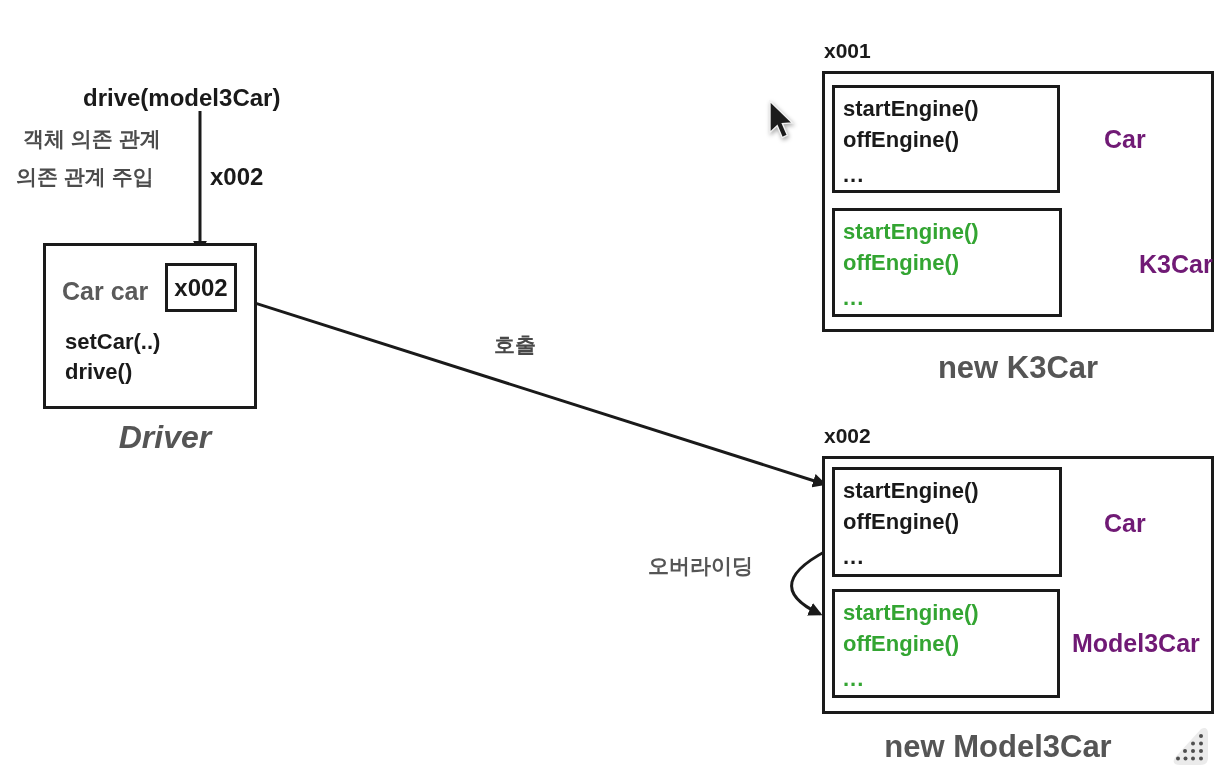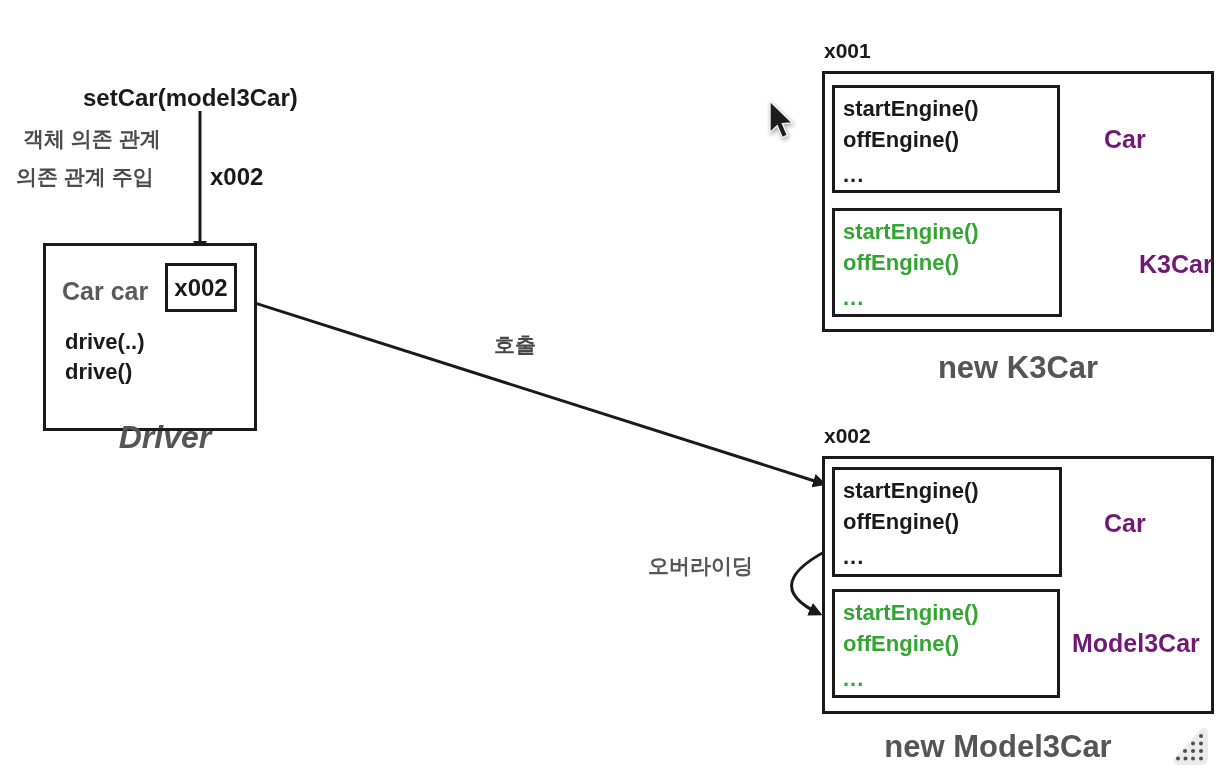--- a/index.html
+++ b/index.html
@@ -36,32 +36,32 @@
     <defs>
       <marker id="ah" viewBox="0 0 10 10" refX="8" refY="5" markerWidth="4.6" markerHeight="4.6" orient="auto-start-reverse">
         <path d="M0,0 L10,5 L0,10 z" fill="#1a1a1a"></path>
       </marker>
     </defs>
     <path class="arrow" d="M200,111 L200,252" marker-end="url(#ah)"></path>
     <path class="arrow" d="M236,297 L824,484" marker-end="url(#ah)"></path>
     <path class="arrow" d="M836,546 Q756,584 820,614" marker-end="url(#ah)"></path>
   </svg>
 
-  <div class="abs call-title" style="left:83px;top:84px;">setCar(model3Car)</div>
+  <div class="abs call-title" style="left:83px;top:84px;">drive(model3Car)</div>
   <div class="abs note" style="left:23px;top:125px;">객체 의존 관계</div>
   <div class="abs note" style="left:16px;top:163px;">의존 관계 주입</div>
   <div class="abs ref-top" style="left:210px;top:163px;">x002</div>
 
-  <div class="box" style="left:43px;top:243px;width:214px;height:188px;">
+  <div class="box" style="left:43px;top:243px;width:214px;height:166px;">
     <div class="abs field" style="left:16px;top:31px;">Car car</div>
     <div class="box refbox" style="left:119px;top:17px;width:72px;height:49px;">
       <span>x002</span>
     </div>
     <div class="abs drv-methods" style="left:19px;top:81px;">
-      <div>drive(..)</div>
+      <div>setCar(..)</div>
       <div>drive()</div>
     </div>
   </div>
   <div class="abs caption-drv" style="left:55px;top:419px;width:220px;">Driver</div>
 
   <div class="abs flow-label" style="left:494px;top:331px;">호출</div>
 
   <div class="abs addr" style="left:824px;top:39px;">x001</div>
   <div class="box" style="left:822px;top:71px;width:392px;height:261px;"></div>
   <div class="box methods" style="left:832px;top:85px;width:228px;height:108px;">

